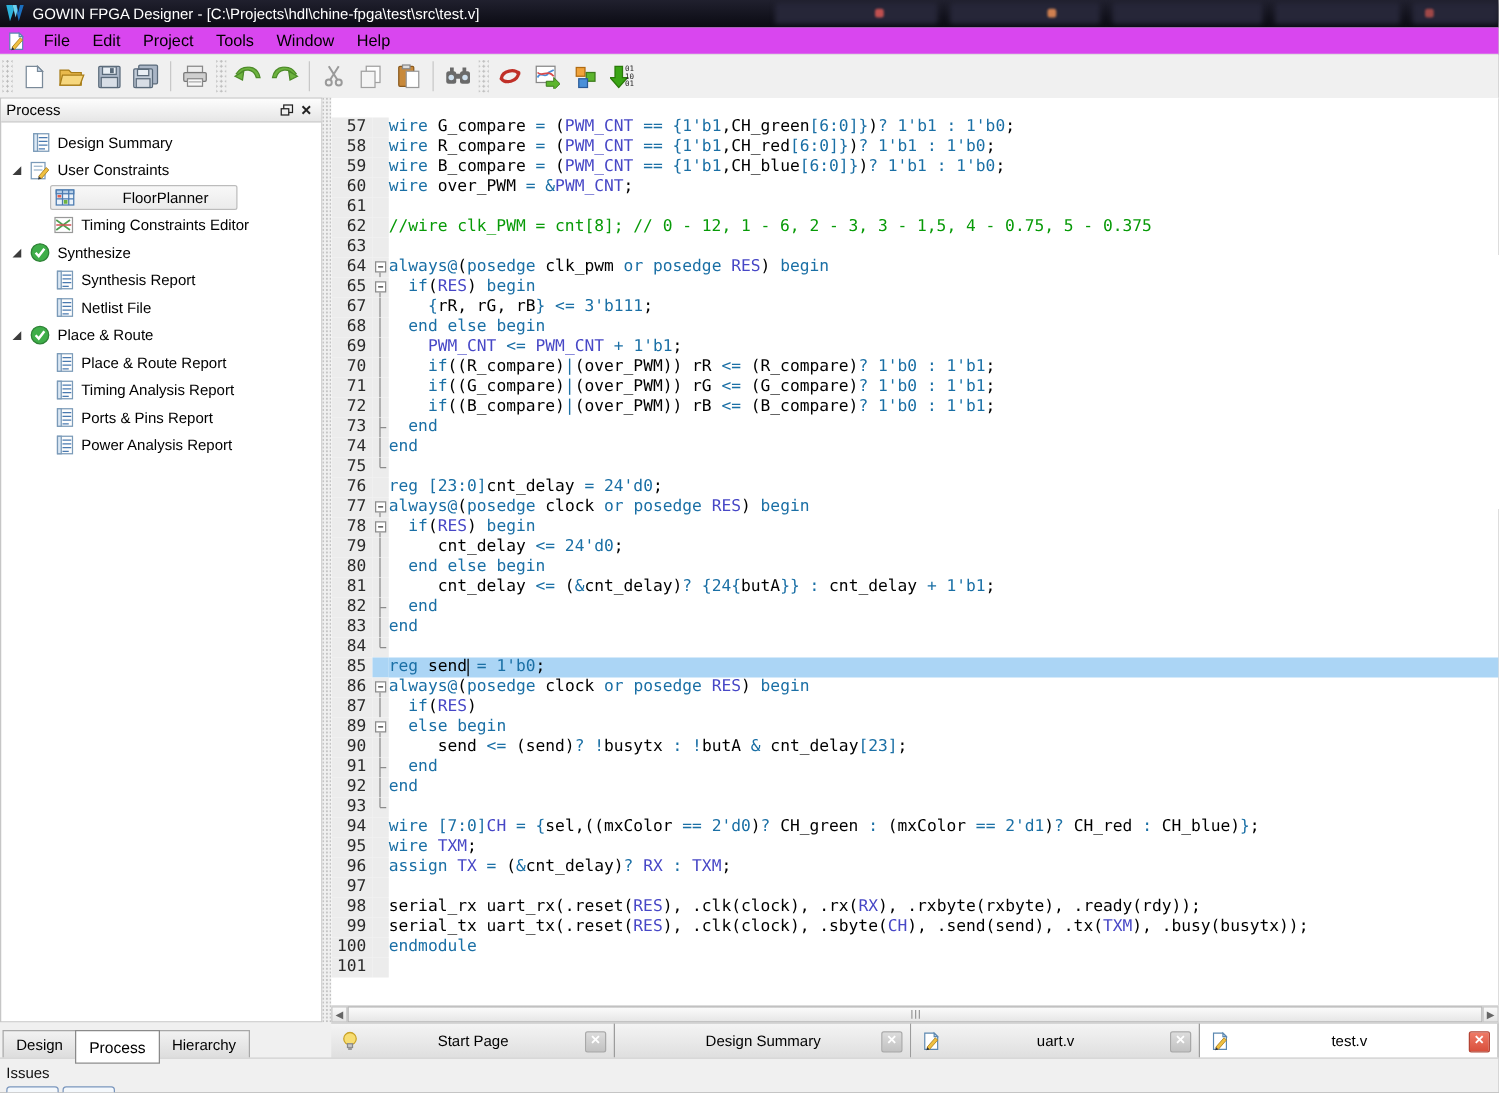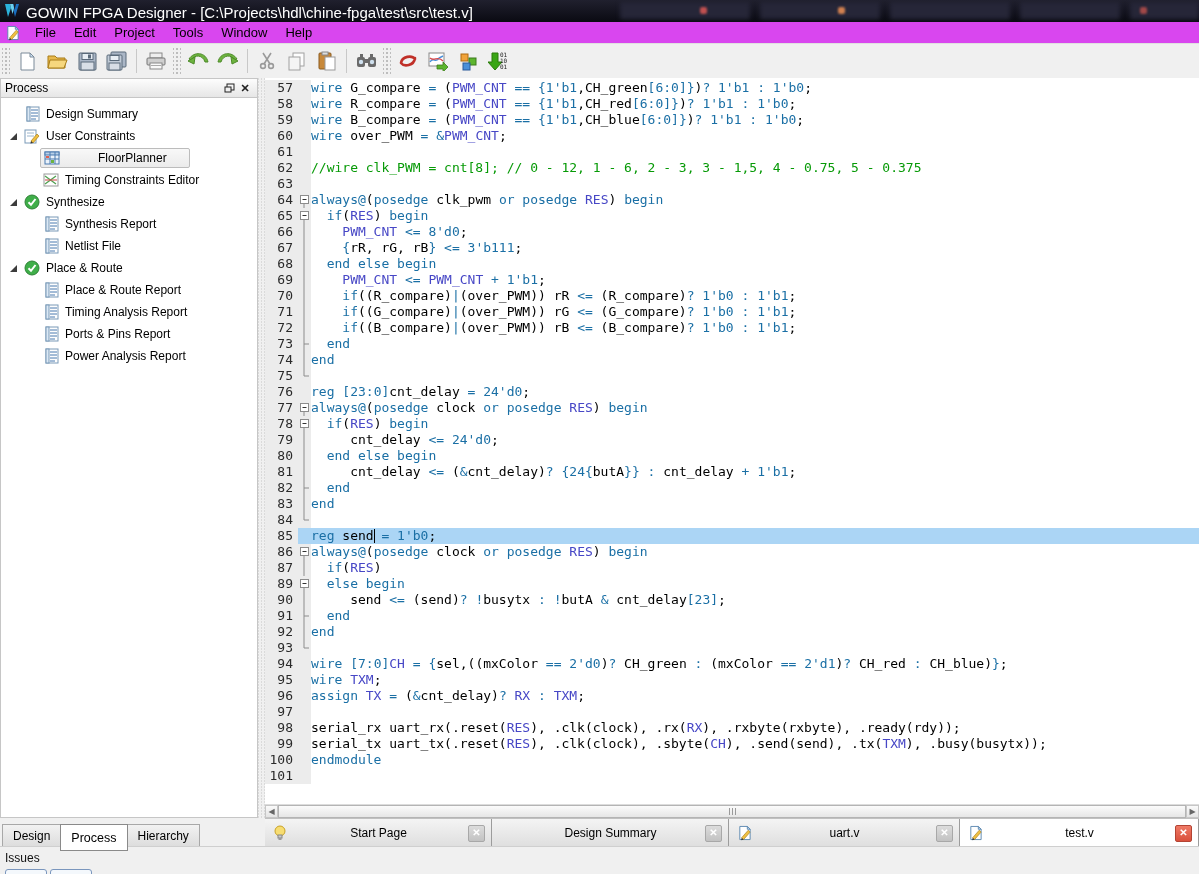--- a/index.html
+++ b/index.html
@@ -5,21 +5,21 @@
   html,body{margin:0;padding:0;background:#888;}
   .app{position:relative;width:1199px;height:874px;overflow:hidden;background:#f0f0f0;
        font-family:"Liberation Sans",sans-serif;font-size:12px;color:#000;}
 
   
   .titlebar{position:absolute;left:0;top:0;width:1199px;height:22px;
             background:linear-gradient(#20202e,#0a0a12);overflow:hidden;}
   .titlebar .frag{position:absolute;top:2px;height:17px;background:#262638;filter:blur(2px);border-radius:2px;}
   .titlebar .dot{position:absolute;top:7px;width:7px;height:7px;border-radius:2px;filter:blur(1px);}
   .title-logo{position:absolute;left:4px;top:3px;}
-  .title-text{position:absolute;left:26px;top:4px;color:#fff;font-size:15px;white-space:nowrap;}
+  .title-text{position:absolute;left:26px;top:4px;color:#fff;font-size:12px;white-space:nowrap;}
 
   
   .menubar{position:absolute;left:0;top:22px;width:1199px;height:21px;background:#d946ef;
            border-bottom:1px solid #e0e0e0;display:flex;align-items:center;}
   .menubar .doc-ico{margin:0 6px 0 5px;}
   .menu-item{padding:2px 9px;font-size:13px;}
 
   
   .toolbar{position:absolute;left:0;top:44px;width:1199px;height:34px;background:#f0f0f0;
            border-bottom:1px solid #cfcfcf;display:flex;align-items:center;}
@@ -43,21 +43,21 @@
   .tree-row .exp{width:16px;display:flex;justify-content:center;}
   .tree-row .t-ico{width:18px;height:16px;display:flex;align-items:center;justify-content:center;margin-right:5px;}
   .tree-row.selected .lbl-wrap{background:linear-gradient(#f8f8f8,#ebebeb);border:1px solid #bcbcbc;border-radius:2px;gap:32px;}
   .lbl-wrap{display:flex;align-items:center;padding:1px 22px 1px 2px;}
 
   .splitter{position:absolute;left:258px;top:0;width:7px;height:740px;background:#f0f0f0;
             background-image:radial-gradient(#c4c4c4 30%,transparent 36%);background-size:3px 3px;background-position:center;}
 
   
   .editor{position:absolute;left:265px;top:0;width:934px;height:740px;display:flex;flex-direction:column;background:#fff;}
-  .code-region{flex:1;overflow:hidden;padding-top:2px;}
+  .code-region{flex:1;overflow:hidden;padding-top:16px;}
   .code-row{display:flex;height:16px;line-height:16px;font-family:"DejaVu Sans Mono","Liberation Mono",monospace;font-size:13px;}
   .ln{width:28px;text-align:right;padding-right:5px;background:#ececec;color:#2a2a2a;flex:none;}
   .fold{width:13px;background:#ececec;flex:none;}
   .code{flex:1;margin:0;white-space:pre;position:relative;tab-size:4;}
   .code-row.cur .code,.code-row.cur .fold{background:var(--cur-line);}
   .kw{color:var(--kw);} .num{color:var(--num);} .op{color:var(--op);} .up{color:var(--up);} .cm{color:var(--cm);}
   .caret{position:absolute;top:1px;width:1px;height:14px;background:#000;}
 
   
   .hscroll{height:13px;background:#f0f0f0;border-top:1px solid #dcdcdc;display:flex;flex:none;}
@@ -525,29 +525,20 @@
           <div class="code-row">
             <span class="ln">65</span>
             <span class="fold">
               <svg width="13" height="16" viewBox="0 0 13 16">
                 <line x1="6" y1="12" x2="6" y2="16" stroke="#8c8c8c"></line>
                 <rect x="2.5" y="3.5" width="8" height="8" fill="#fff" stroke="#8c8c8c"></rect>
                 <line x1="4.5" y1="7.5" x2="8.5" y2="7.5" stroke="#333"></line>
               </svg>
             </span>
             <pre class="code">  <span class="kw">if</span>(<span class="up">RES</span>) <span class="kw">begin</span></pre>
-          </div>
-          <div class="code-row">
-            <span class="ln">66</span>
-            <span class="fold">
-              <svg width="13" height="16" viewBox="0 0 13 16">
-                <line x1="6" y1="0" x2="6" y2="16" stroke="#8c8c8c"></line>
-              </svg>
-            </span>
-            <pre class="code">    <span class="up">PWM_CNT</span> <span class="op">&lt;</span><span class="op">=</span> <span class="num">8'd0</span>;</pre>
           </div>
           <div class="code-row">
             <span class="ln">67</span>
             <span class="fold">
               <svg width="13" height="16" viewBox="0 0 13 16">
                 <line x1="6" y1="0" x2="6" y2="16" stroke="#8c8c8c"></line>
               </svg>
             </span>
             <pre class="code">    <span class="op">{</span>rR, rG, rB<span class="op">}</span> <span class="op">&lt;</span><span class="op">=</span> <span class="num">3'b111</span>;</pre>
           </div>

